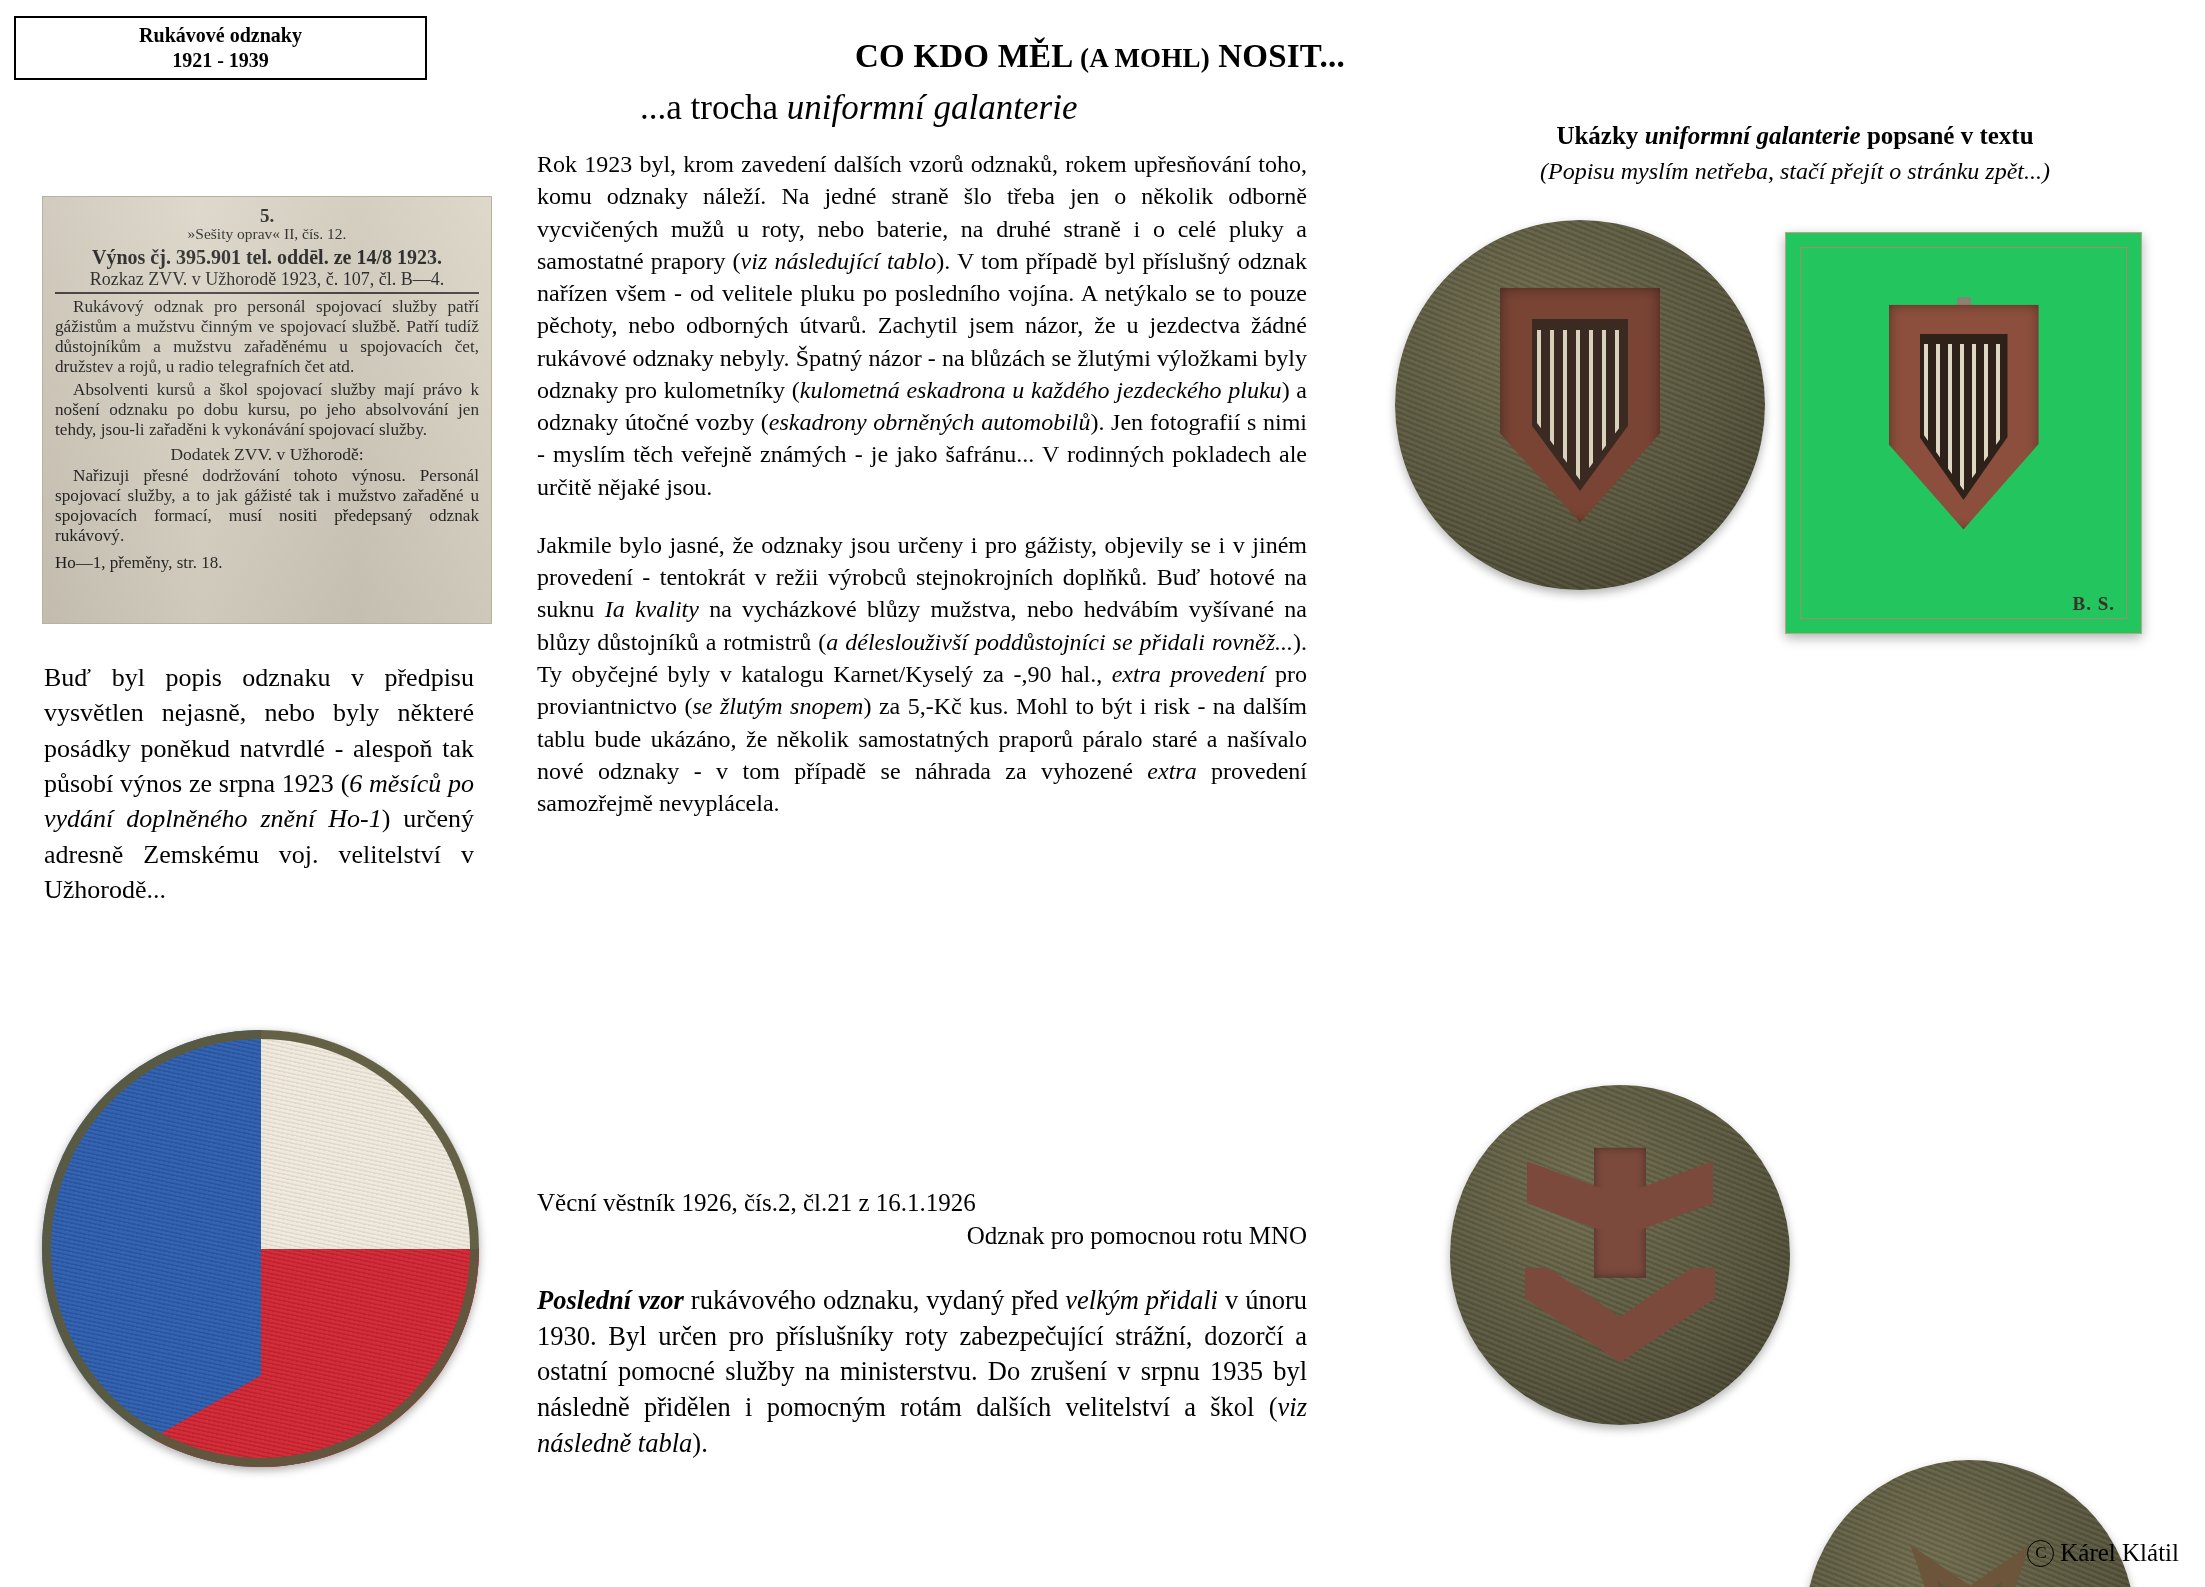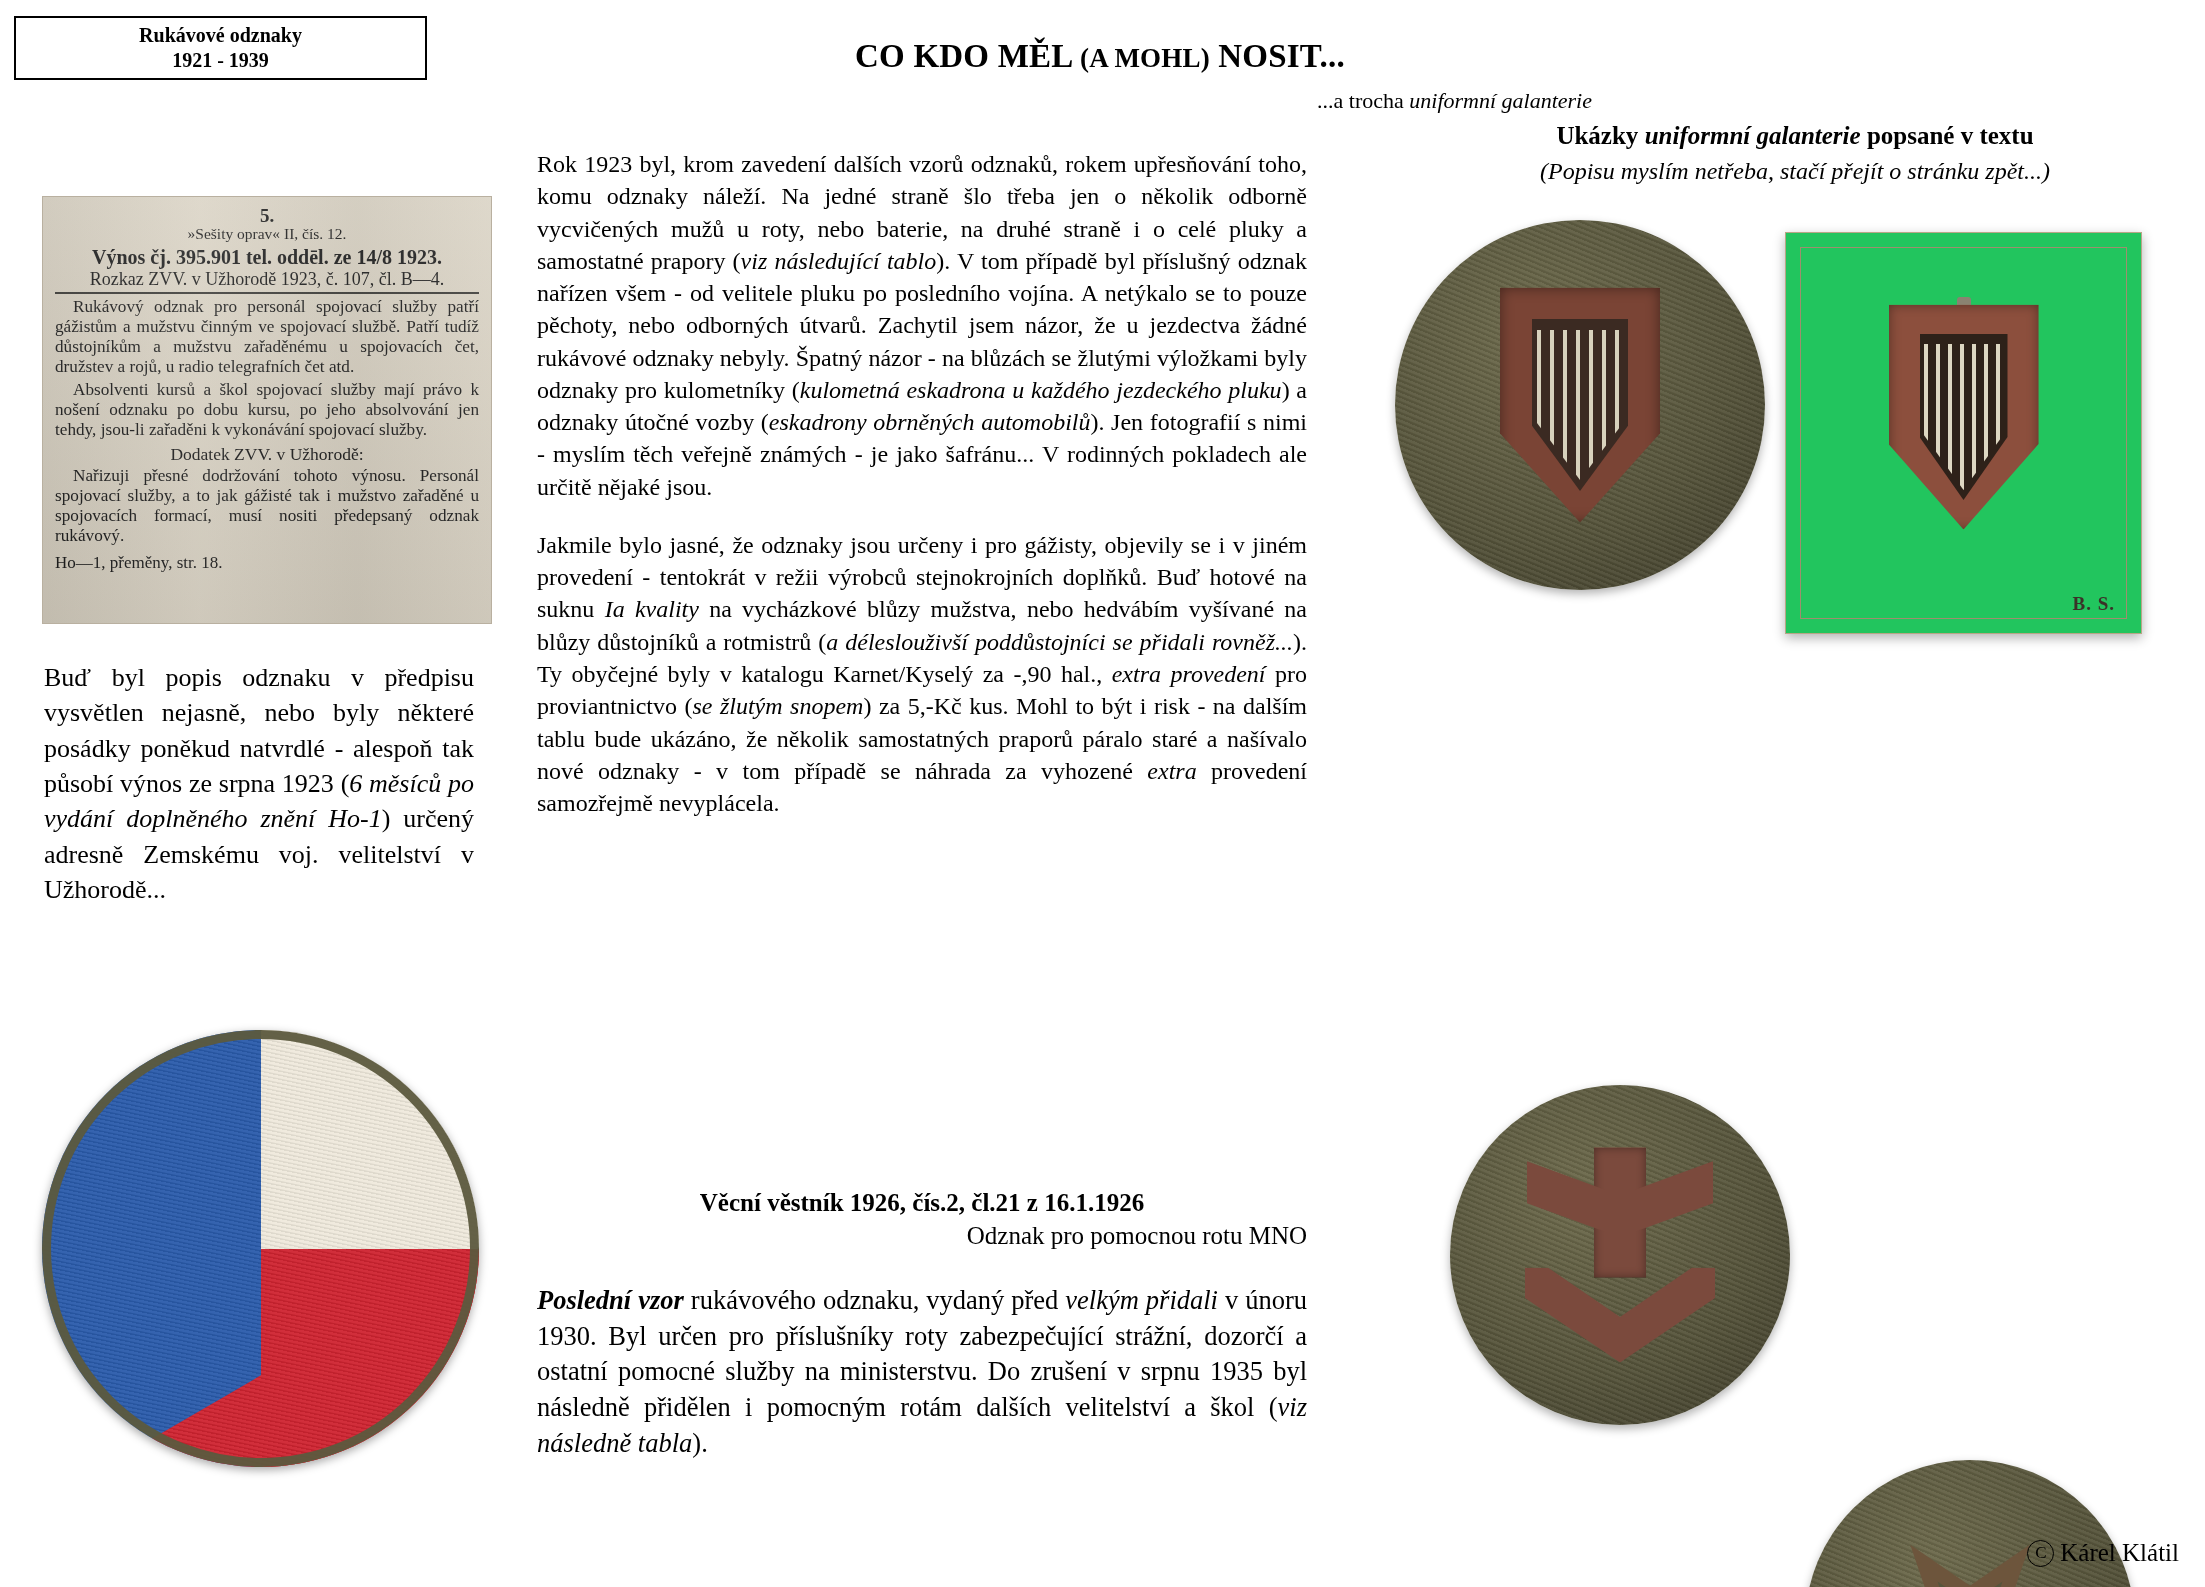--- a/index.html
+++ b/index.html
@@ -50,25 +50,25 @@
     font-size: 33px;
     font-weight: bold;
     letter-spacing: 0.2px;
   }
   .main-title .small {
     font-size: 27px;
     font-weight: bold;
   }
   .subtitle {
     position: absolute;
-    left: 672px;
+    left: 640px;
     top: 88px;
     width: 920px;
-    text-align: right;
-    font-size: 22px;
+    text-align: left;
+    font-size: 35px;
   }
   .subtitle i { font-style: italic; }
 
   
   .right-head {
     position: absolute;
     left: 1400px;
     top: 122px;
     width: 790px;
     text-align: center;
@@ -98,23 +98,23 @@
   }
   .col-center p { margin: 0 0 26px 0; }
   .col-center i { font-style: italic; }
 
   
   .vestnik-title {
     position: absolute;
     left: 537px;
     top: 1186px;
     width: 770px;
-    text-align: center;
+    text-align: left;
     font-size: 25px;
-    font-weight: bold;
+    font-weight: normal;
     line-height: 1.35;
   }
   .vestnik-sub {
     position: absolute;
     left: 537px;
     top: 1222px;
     width: 770px;
     text-align: right;
     font-size: 25px;
   }

